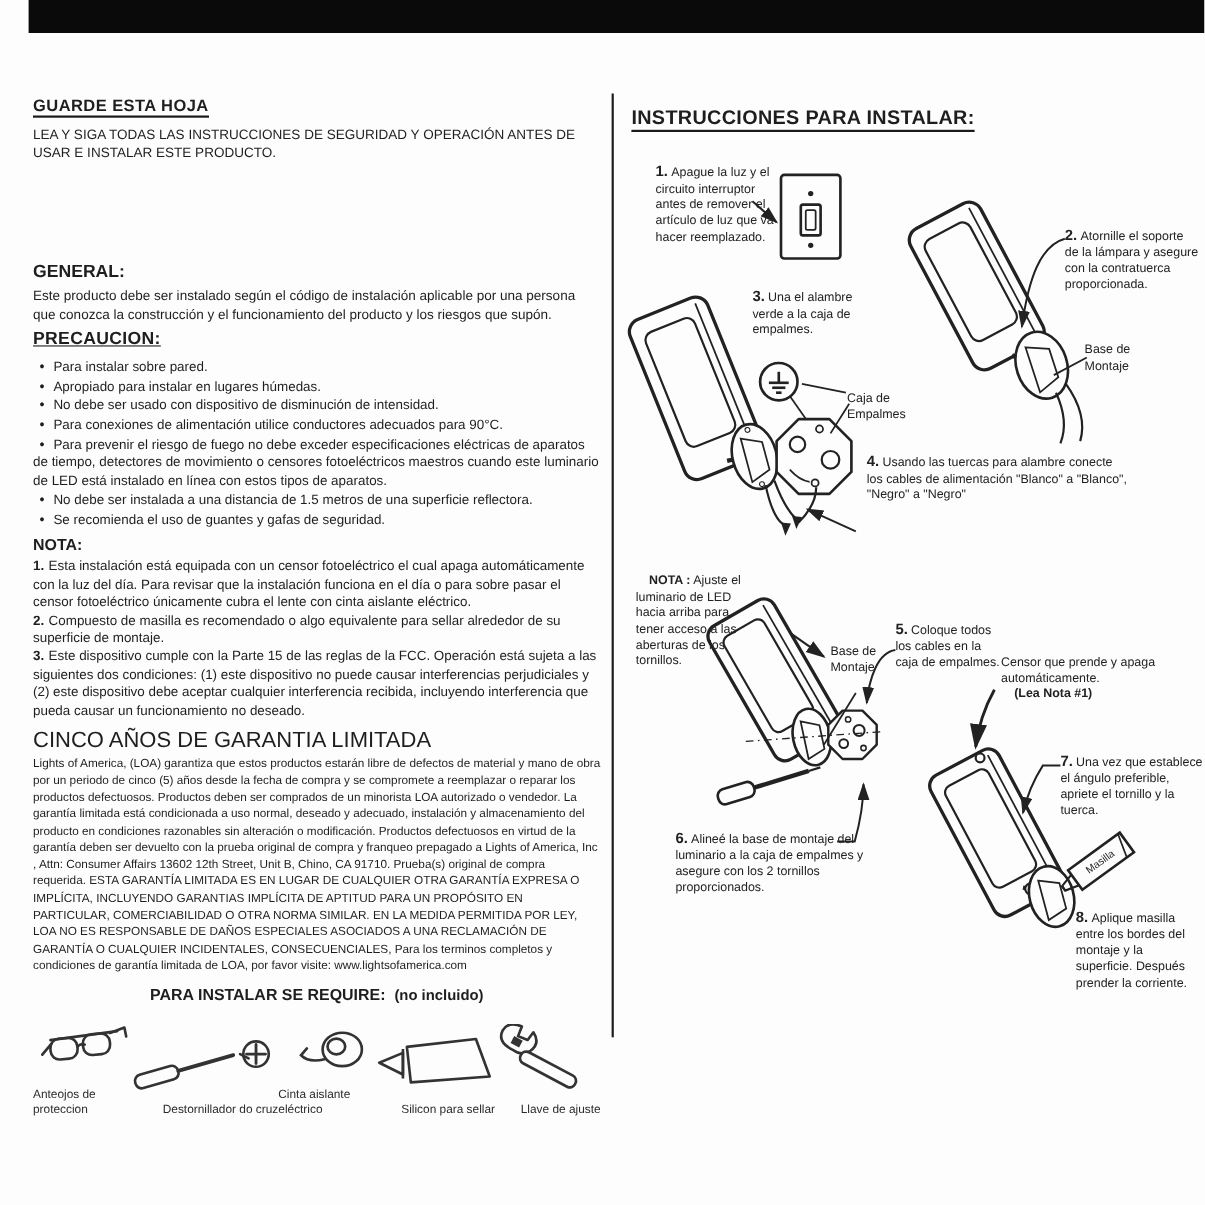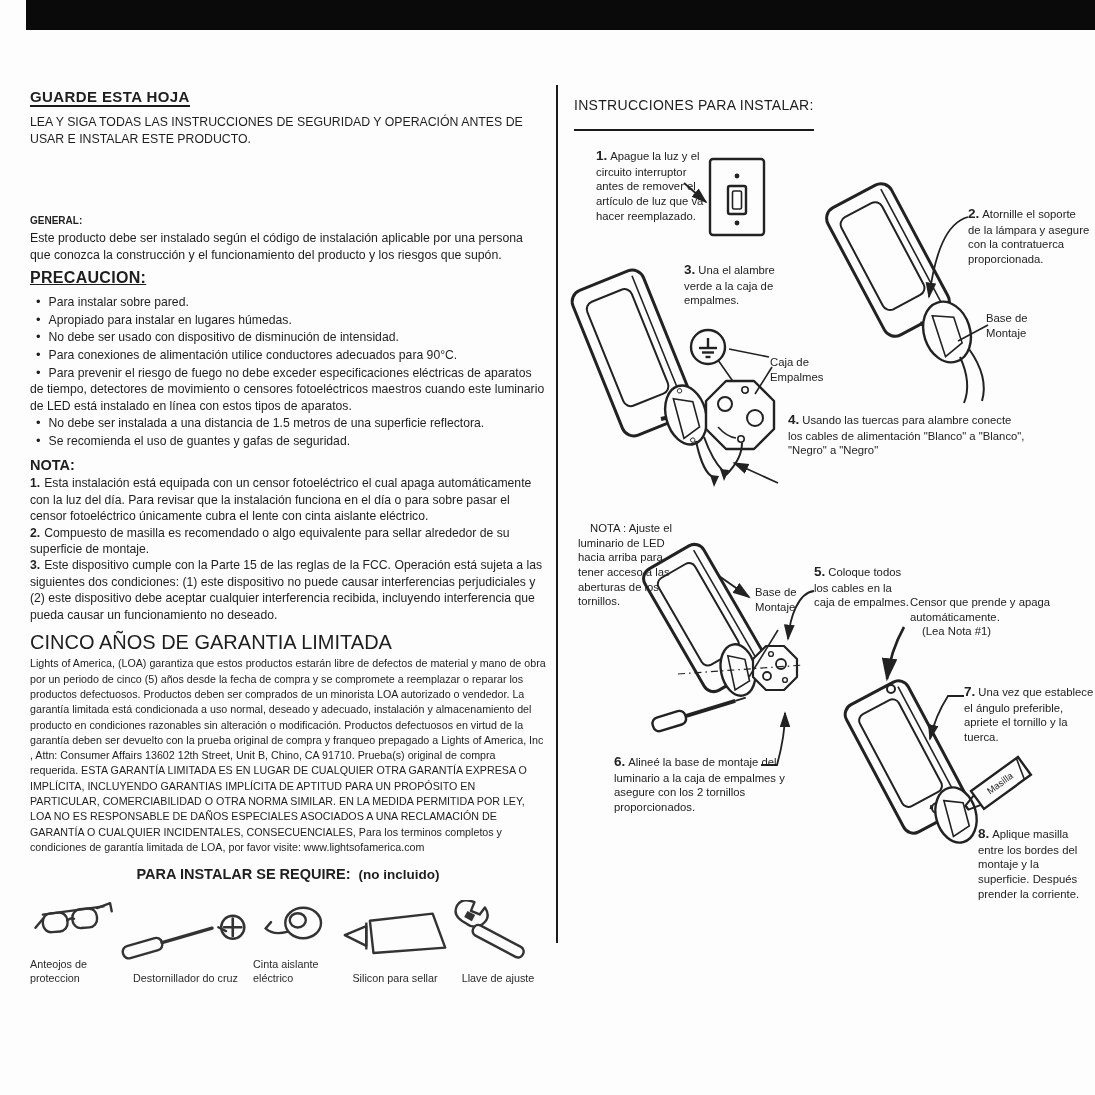--- a/index.html
+++ b/index.html
@@ -9,47 +9,47 @@
     font-family:"Liberation Sans", sans-serif;
     -webkit-font-smoothing:antialiased;
   }
   .scan-bar{position:absolute;left:26px;top:0;right:0;height:30px;background:#0a0a0a;}
 
   
   .left-col{position:absolute;left:30px;top:88px;width:516px;}
   .h-underline{font-size:15px;font-weight:bold;letter-spacing:.4px;
     border-bottom:2px solid #1a1a1a;display:inline-block;padding-bottom:0;margin:0;}
   .p-lead{font-size:12.3px;line-height:1.35;margin:7px 0 0 0;width:502px;}
-  .h-general{font-size:10px;font-weight:bold;margin:68px 0 0 0;}
+  .h-general{font-size:16px;font-weight:bold;margin:92px 0 0 0;}
   .p-general{font-size:12.3px;line-height:1.35;margin:4px 0 0 0;width:506px;}
   .h-precaucion{font-size:16px;font-weight:bold;margin:6px 0 0 0;letter-spacing:.3px;text-decoration:underline;}
   .bullets{margin-top:6px;}
   .bullet{font-size:12.2px;line-height:1.35;text-indent:2px;}
   .bullet::before{content:"•";font-size:13px;margin-right:8px;margin-left:4px;}
   .h-nota{font-size:14.5px;font-weight:bold;margin:8px 0 2px 0;}
   .nitem{font-size:12.2px;line-height:1.35;}
   .nitem b{margin-right:4px;}
   .h-garantia{font-size:20px;font-weight:normal;margin:8px 0 2px 0;}
   .p-garantia{font-size:10.7px;line-height:1.43;margin:0;width:516px;}
   .h-tools{font-size:14.5px;font-weight:bold;margin:11px 0 0 0;text-align:center;}
   .h-tools .paren{font-size:13.5px;}
   .tools-row{display:flex;align-items:flex-end;margin-top:14px;width:516px;justify-content:space-between;}
-  .tool{display:flex;flex-direction:column;align-items:center;}
+  .tool{display:flex;flex-direction:column;align-items:flex-end;}
   .tool .tlabel{font-size:10.8px;margin-top:10px;line-height:1.25;color:#2b2b2b;}
   .tool svg{display:block;}
 
   
   .right-col{position:absolute;left:556px;top:85px;width:539px;height:858px;
     border-left:2px solid #1c1c1c;}
   .right-col .canvas{position:absolute;left:0;top:0;z-index:1;}
-  .r-title{position:absolute;left:16px;top:12px;z-index:2;font-size:14px;font-weight:normal;
-    letter-spacing:.3px;border-bottom:2.5px solid #1a1a1a;padding-bottom:16px;}
+  .r-title{position:absolute;left:16px;top:12px;z-index:2;font-size:18px;font-weight:bold;
+    letter-spacing:.3px;border-bottom:2.5px solid #1a1a1a;padding-bottom:0;}
   .step,.dlabel{position:absolute;z-index:2;font-size:11.3px;line-height:1.3;color:#222;}
   .snum{font-size:13.5px;font-weight:bold;margin-right:3px;}
-  .dlabel b{font-weight:normal;padding-left:12px;}
+  .dlabel b{font-weight:bold;padding-left:12px;}
   line,path,rect,ellipse,circle,polyline,polygon{vector-effect:non-scaling-stroke;}
 </style>
 </head>
 <body>
 
 <div class="scan-bar"></div>
 
 <div class="left-col">
   <h1 class="h-underline">GUARDE ESTA HOJA</h1>
   <p class="p-lead">LEA Y SIGA TODAS LAS INSTRUCCIONES DE SEGURIDAD Y OPERACIÓN ANTES DE USAR E INSTALAR ESTE PRODUCTO.</p>

